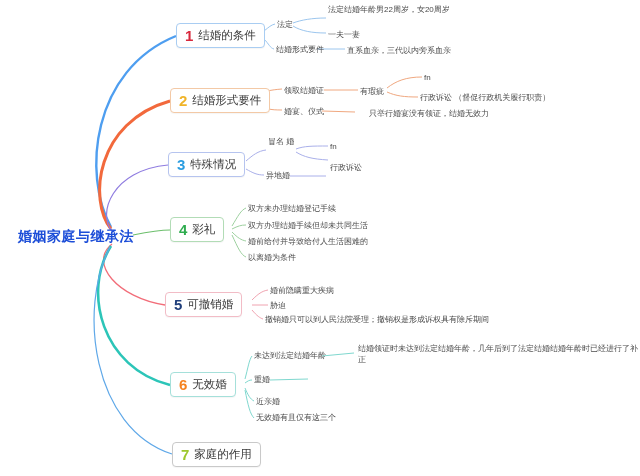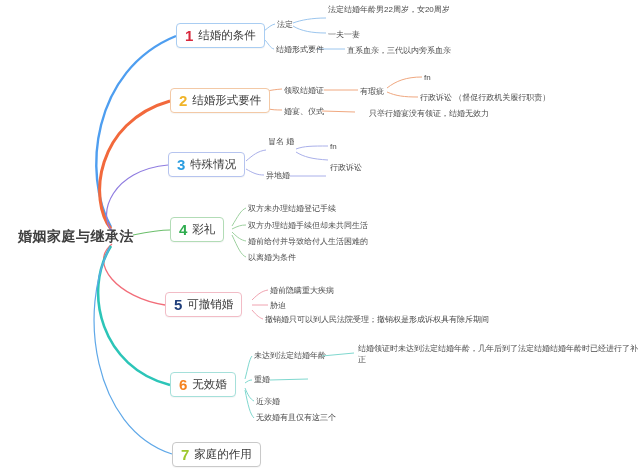--- a/index.html
+++ b/index.html
@@ -2,21 +2,21 @@
 <html><head>
 <meta charset="utf-8">
 <style>
   html,body{margin:0;padding:0;background:#ffffff;}
   .canvas{
     position:relative;width:640px;height:476px;background:#ffffff;overflow:hidden;
     font-family:"Liberation Sans","DejaVu Sans",sans-serif;
   }
   svg.links{position:absolute;left:0;top:0;z-index:1;}
   .root{
-    position:absolute;z-index:3;font-size:14px;font-weight:bold;color:#404040;
+    position:absolute;z-index:3;font-size:14px;font-weight:bold;color:#1d4ed8;
     white-space:nowrap;letter-spacing:.5px;cursor:default;
   }
   .node{
     position:absolute;z-index:3;display:flex;align-items:center;gap:5px;
     background:#ffffff;border:1px solid #ccc;border-radius:4px;
     padding:3px 8px;height:17px;white-space:nowrap;cursor:default;
     box-shadow:0 1px 1px rgba(0,0,0,0.04);
   }
   .num{font-size:15px;font-weight:bold;line-height:15px;}
   .nlabel{font-size:11.5px;color:#3a3a3a;line-height:13px;}

